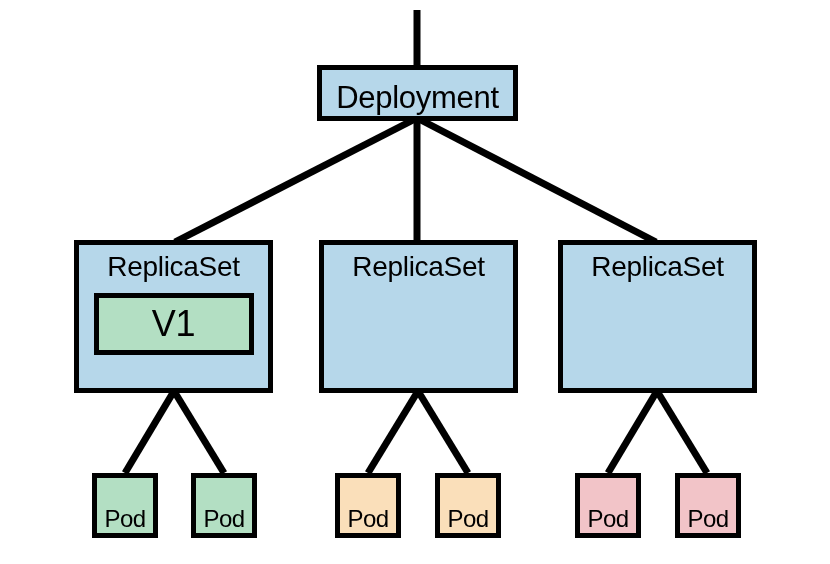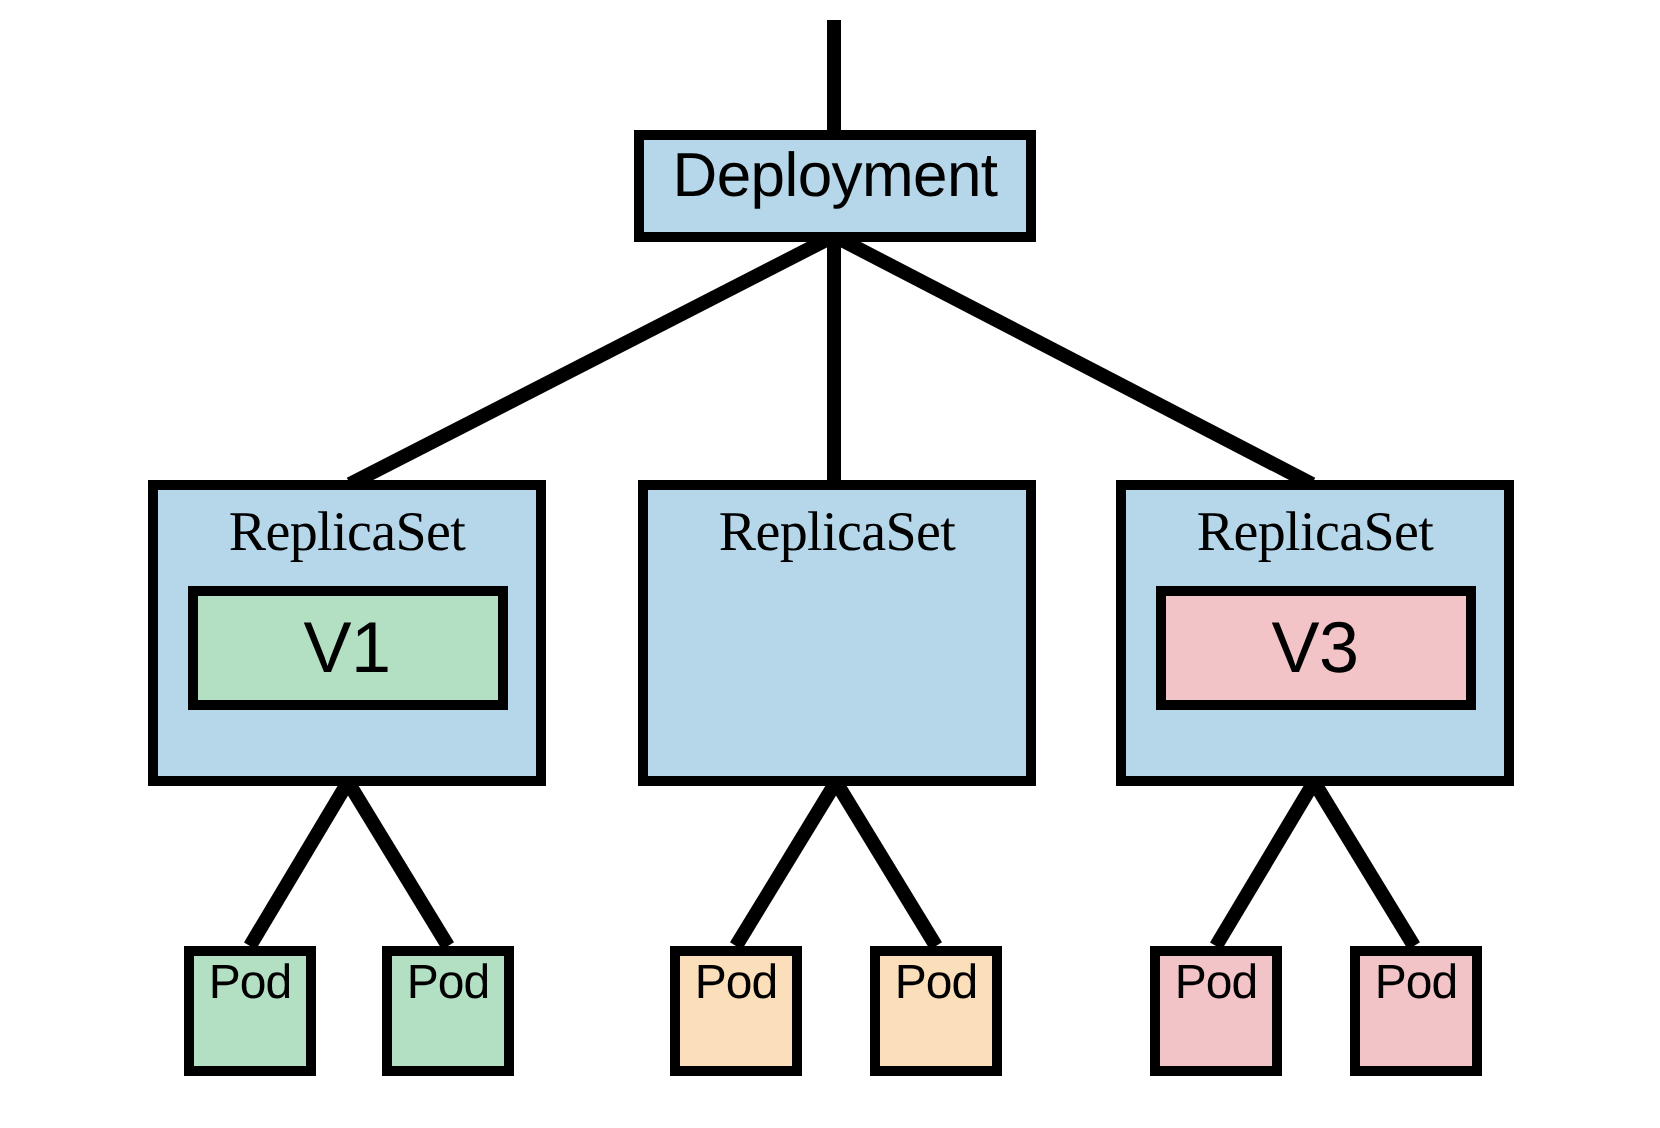--- a/index.html
+++ b/index.html
@@ -23,21 +23,21 @@
     top: 0;
     width: 830px;
     height: 564px;
     pointer-events: none;
   }
   .node {
     position: absolute;
     box-sizing: border-box;
     border: 5px solid #000000;
     display: flex;
-    align-items: flex-start;
+    align-items: flex-end;
     justify-content: center;
     color: #000000;
     font-family: "Liberation Sans", sans-serif;
   }
   .node-deployment {
     left: 317px;
     top: 65px;
     width: 201px;
     height: 56px;
     background: #b6d7ea;
@@ -51,21 +51,20 @@
     background: #b6d7ea;
     flex-direction: column;
     align-items: center;
     justify-content: flex-start;
     padding-top: 4px;
   }
   .rs-title {
     font-size: 28px;
     line-height: 36px;
     letter-spacing: -0.3px;
-    font-family: Liberation Serif, serif;
   }
   .rs-version {
     box-sizing: border-box;
     border: 5px solid #000000;
     width: 160px;
     height: 62px;
     margin-top: 8px;
     display: flex;
     align-items: center;
     justify-content: center;
@@ -119,21 +118,20 @@
     <span class="rs-title">ReplicaSet</span>
     <span class="rs-version fill-green">V1</span>
   </div>
 
   <div class="node node-replicaset rs-col-1">
     <span class="rs-title">ReplicaSet</span>
   </div>
 
   <div class="node node-replicaset rs-col-2">
     <span class="rs-title">ReplicaSet</span>
-    <span class="rs-version fill-pink">V3</span>
   </div>
 
   <div class="node node-pod fill-green" style="left:92px;">Pod</div>
   <div class="node node-pod fill-green" style="left:191px;">Pod</div>
 
   <div class="node node-pod fill-orange" style="left:335px;">Pod</div>
   <div class="node node-pod fill-orange" style="left:435px;">Pod</div>
 
   <div class="node node-pod fill-pink" style="left:575px;">Pod</div>
   <div class="node node-pod fill-pink" style="left:675px;">Pod</div>

